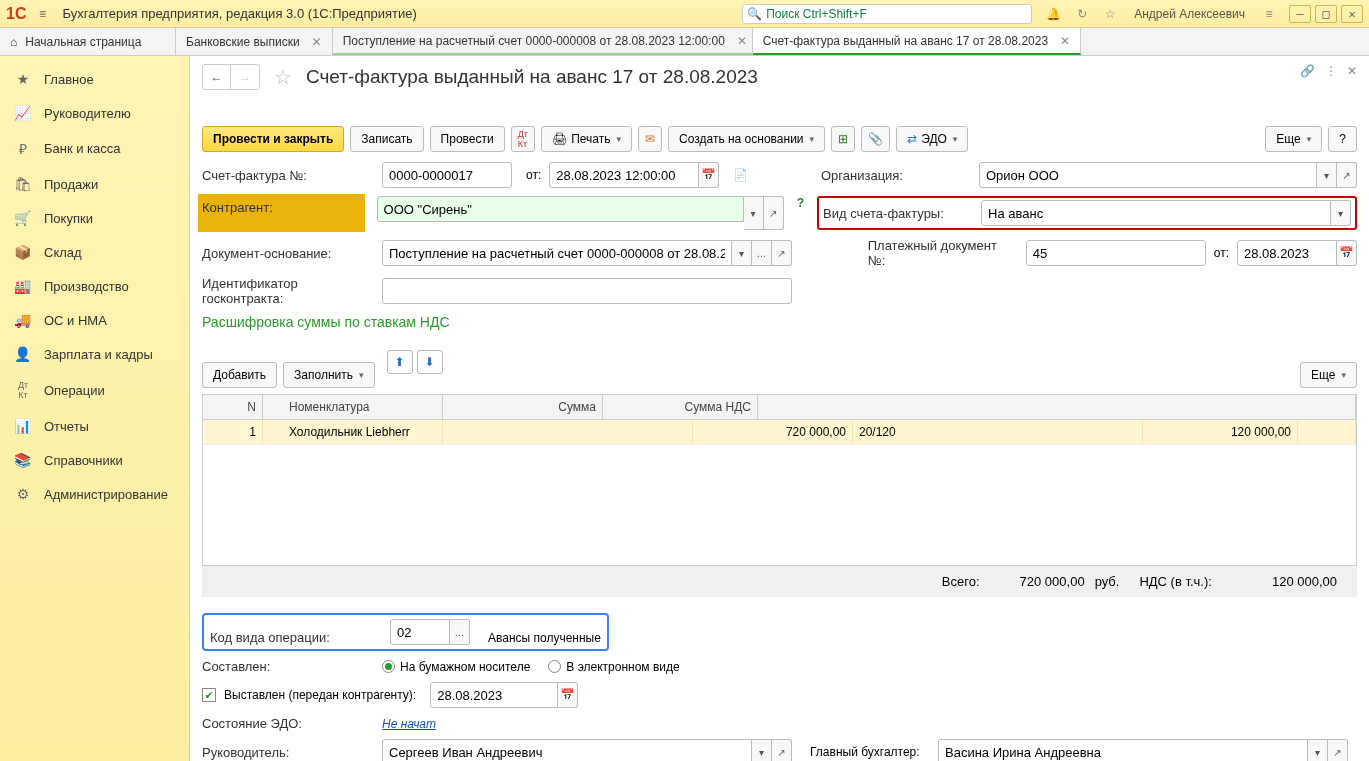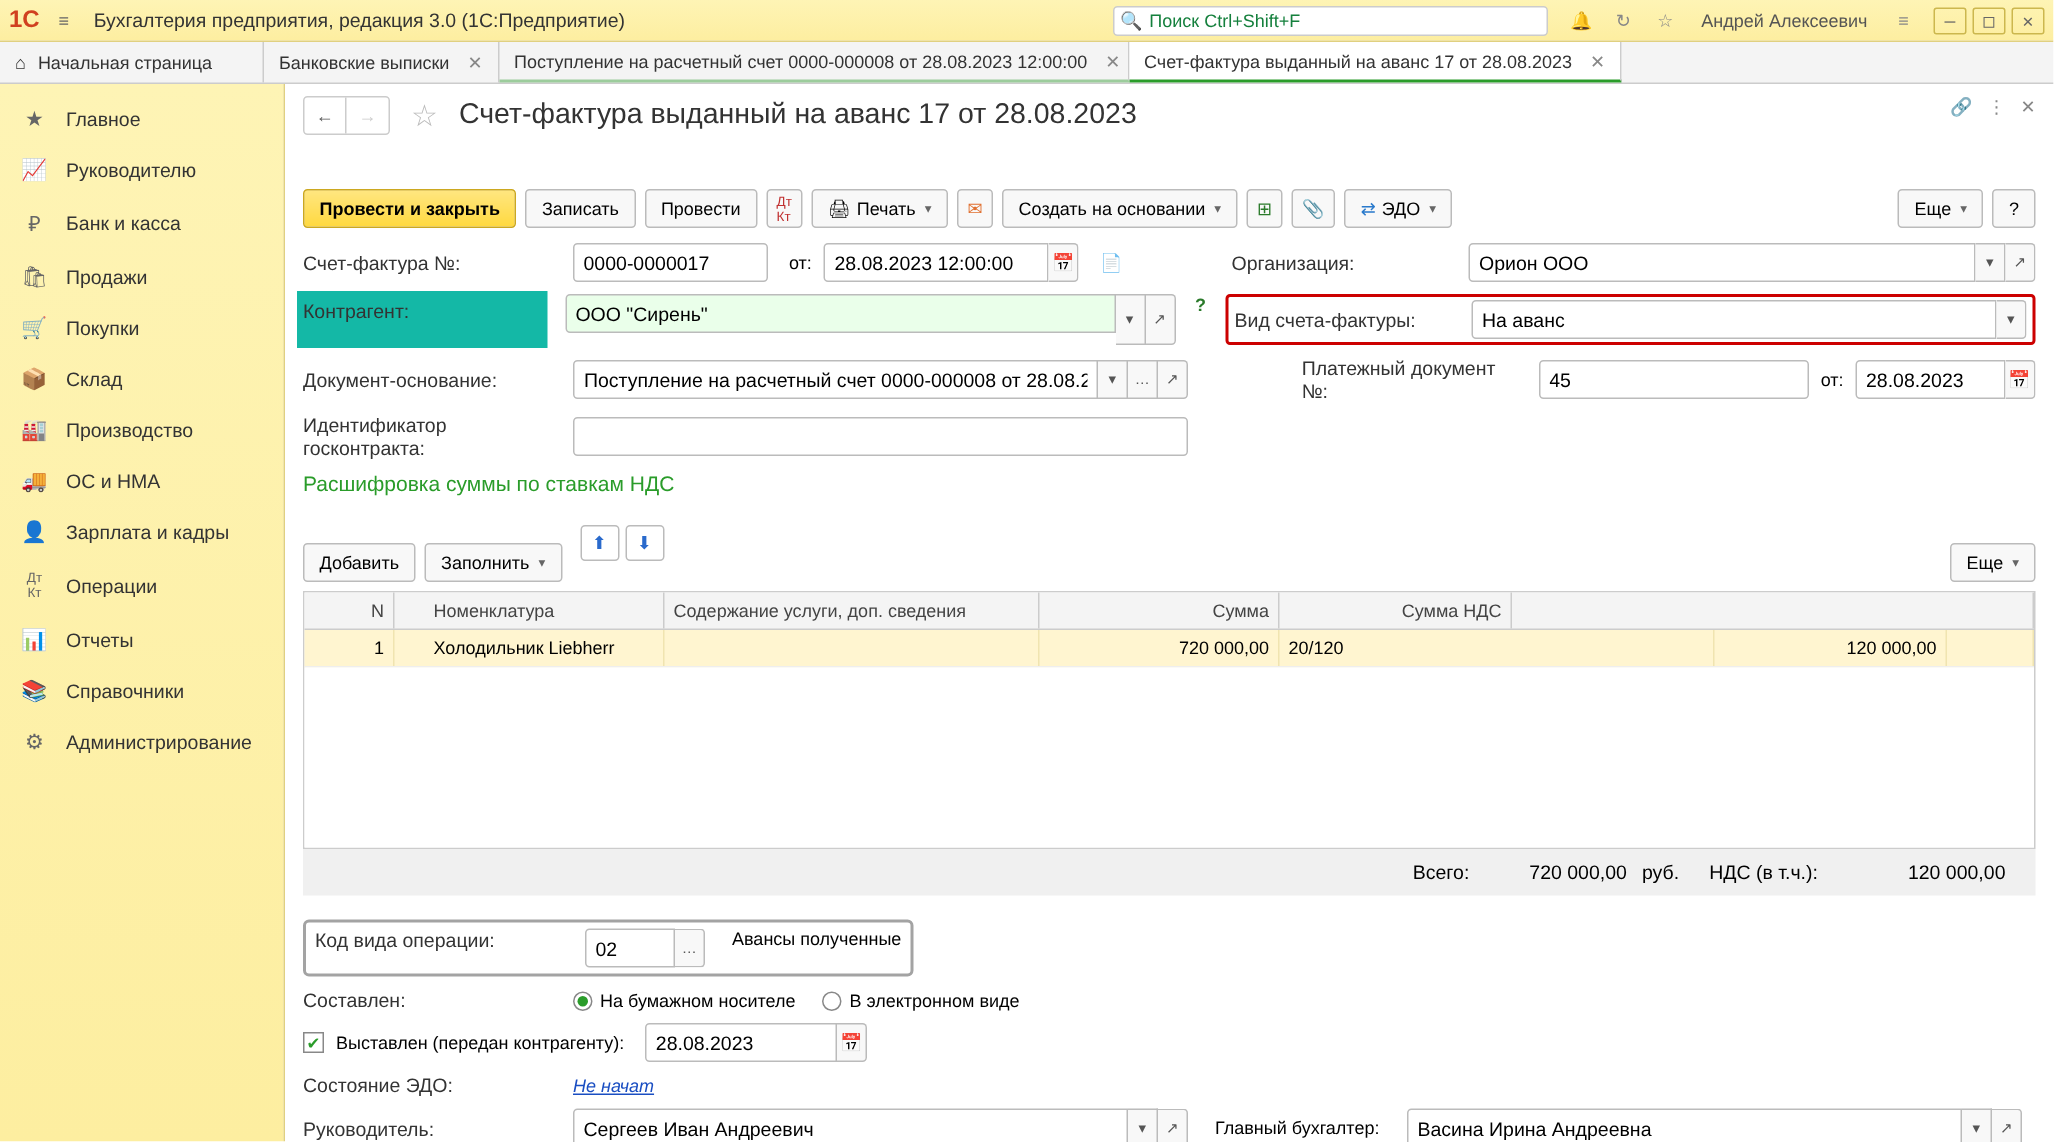--- a/index.html
+++ b/index.html
@@ -42,21 +42,21 @@
 .doc-title { font-size: 19px; color: #333; }
 
 .toolbar { display: flex; align-items: center; gap: 6px; margin-bottom: 10px; }
 .btn { height: 26px; border: 1px solid #bbb; border-radius: 3px; background: #f8f8f8; padding: 0 10px; font-size: 12px; display:flex; align-items:center; gap:4px; cursor:pointer;margin-top:26px; }
 .btn.yellow { background: linear-gradient(#ffe680, #ffd940); border-color: #cca820; font-weight: bold; }
 .btn.icon-only { padding: 0 6px; }
 .dropdown-arrow { font-size: 9px; color: #666; margin-left: 2px; }
 
 .form-row { display: flex; align-items: center; margin-bottom: 8px; gap: 8px; }
 .form-label { width: 172px; color: #333; font-size: 13px; }
-.form-label.green { background: #14b8a6; padding: 6px 4px; width: 172px; margin: -2px 4px -2px -4px; }
+.form-label.green { background: #eab308; padding: 6px 4px; width: 172px; margin: -2px 4px -2px -4px; }
 .input-wrap { display: flex; align-items: stretch; }
 .txt-input { height: 26px; border: 1px solid #bbb; border-radius: 3px 0 0 3px; padding: 0 6px; font-size: 13px; background:#fff; }
 .txt-input.solo { border-radius: 3px; }
 .input-btn { width: 20px; border: 1px solid #bbb; border-left: none; background: #f8f8f8; display:flex; align-items:center; justify-content:center; font-size:10px; cursor:pointer; color:#555; }
 .input-btn:last-child { border-radius: 0 3px 3px 0; }
 .cal-icon { font-size: 12px; }
 .help-q { width: 18px; text-align: center; color: #2a7a2a; font-weight: bold; cursor:pointer; }
 
 .col-right { margin-left: auto; display: flex; align-items: center; gap: 8px; }
 .col-right .form-label { width: 150px; }
@@ -81,34 +81,34 @@
 .col-vat { width: 290px; }
 .col-vsum { width: 155px; text-align: right; }
 .col-last { flex: 1; }
 
 .totals { display: flex; background: #f0f0f0; padding: 8px 10px; margin-top: 0; font-size: 13px; }
 .totals .sp { flex: 1; }
 .totals span.v { margin-left: 40px; margin-right: 10px; }
 
 .bottom-form { margin-top: 16px; }
 .radio-group { display: flex; gap: 18px; align-items: center; }
-.radio { display: flex; align-items: flex-end; gap: 5px; }
+.radio { display: flex; align-items: flex-start; gap: 5px; }
 .radio-dot { width: 13px; height: 13px; border: 1px solid #888; border-radius: 50%; display:flex; align-items:center; justify-content:center; }
 .radio-dot.checked::after { content:''; width:7px; height:7px; background:#2a9c2a; border-radius:50%; }
 .checkbox { width: 14px; height: 14px; border: 1px solid #888; background:#fff; display:flex; align-items:center; justify-content:center; color:#2a9c2a; font-size:11px; }
 
 .link { color: #1a4ec2; text-decoration: underline; cursor:pointer;font-style:italic; }
 .comment-input { border: 1px solid #e6c200; background: #fffbe6; height: 26px; width: 410px; border-radius:3px; }
 
 .top-right-tools { position: absolute; top: 8px; right: 12px; display:flex; gap:10px; color:#888; }
 .top-right-tools div { cursor:pointer; }
 
 .doc-footer-right { margin-left: auto; display:flex; gap:6px; }
 
-.red-box2 { border: 2px solid #a3a3a3; border-radius: 4px; padding: 4px 6px; display: inline-flex; align-items: flex-start; gap: 8px; }
+.red-box2 { border: 2px solid #3b82f6; border-radius: 4px; padding: 4px 6px; display: inline-flex; align-items: flex-end; gap: 8px; }
 </style>
 </head>
 <body>
 
 <div class="titlebar">
   <span class="logo">1C</span>
   <span class="burger">≡</span>
   <span class="title">Бухгалтерия предприятия, редакция 3.0  (1С:Предприятие)</span>
   <div class="search">
     <span class="icon">🔍</span>
@@ -348,21 +348,20 @@
       <div style="margin-left:auto" class="btn">
           <span>Еще</span>
           <span class="dropdown-arrow">▾</span>
         </div>
     </div>
 
     <div class="grid">
       <div class="grid-header">
         <div class="col-n">N</div>
         <div class="col-nom">Номенклатура</div>
-        <div class="col-desc">Содержание услуги, доп. сведения</div>
         <div class="col-sum">Сумма</div>
         <div class="col-vsum">Сумма НДС</div>
         <div class="col-last"></div>
       </div>
       <div class="grid-row">
         <div class="col-n">1</div>
         <div class="col-nom">Холодильник Liebherr</div>
         <div class="col-desc"></div>
         <div class="col-sum">720 000,00</div>
         <div class="col-vat">20/120</div>

